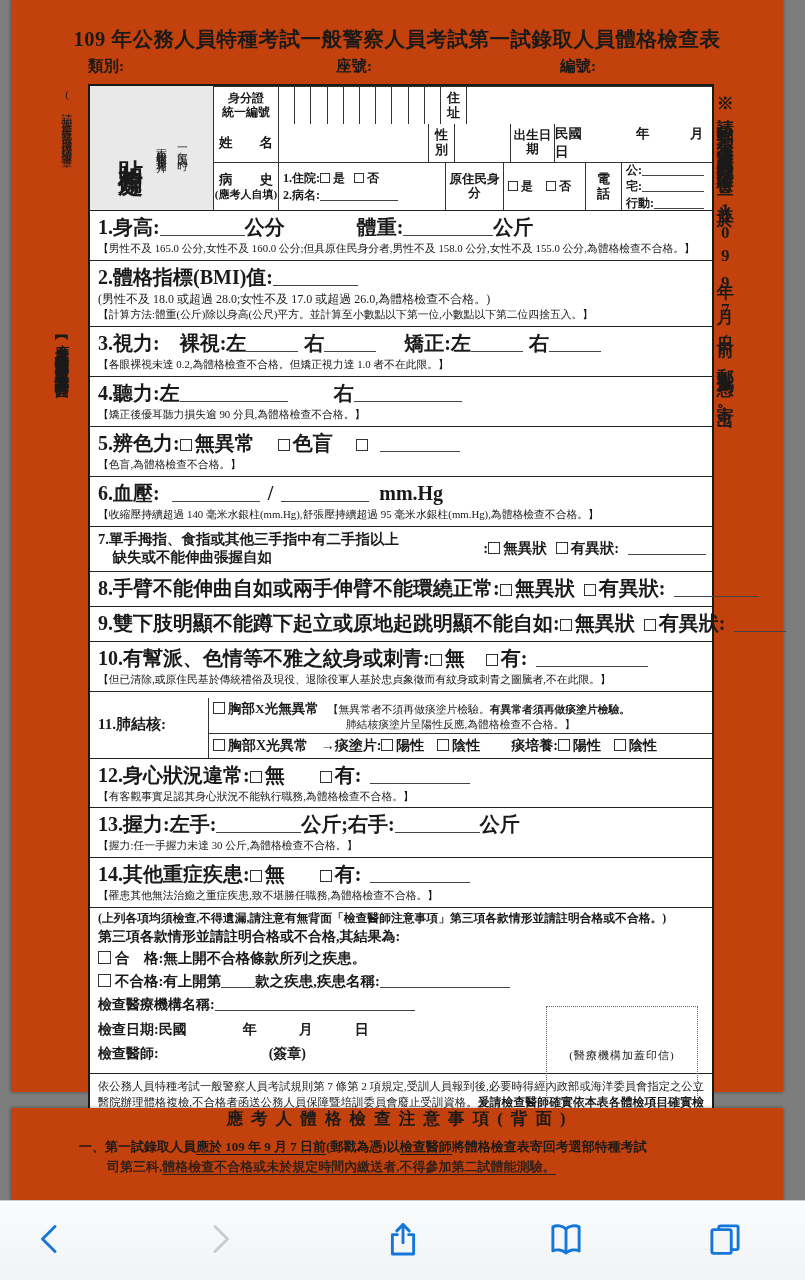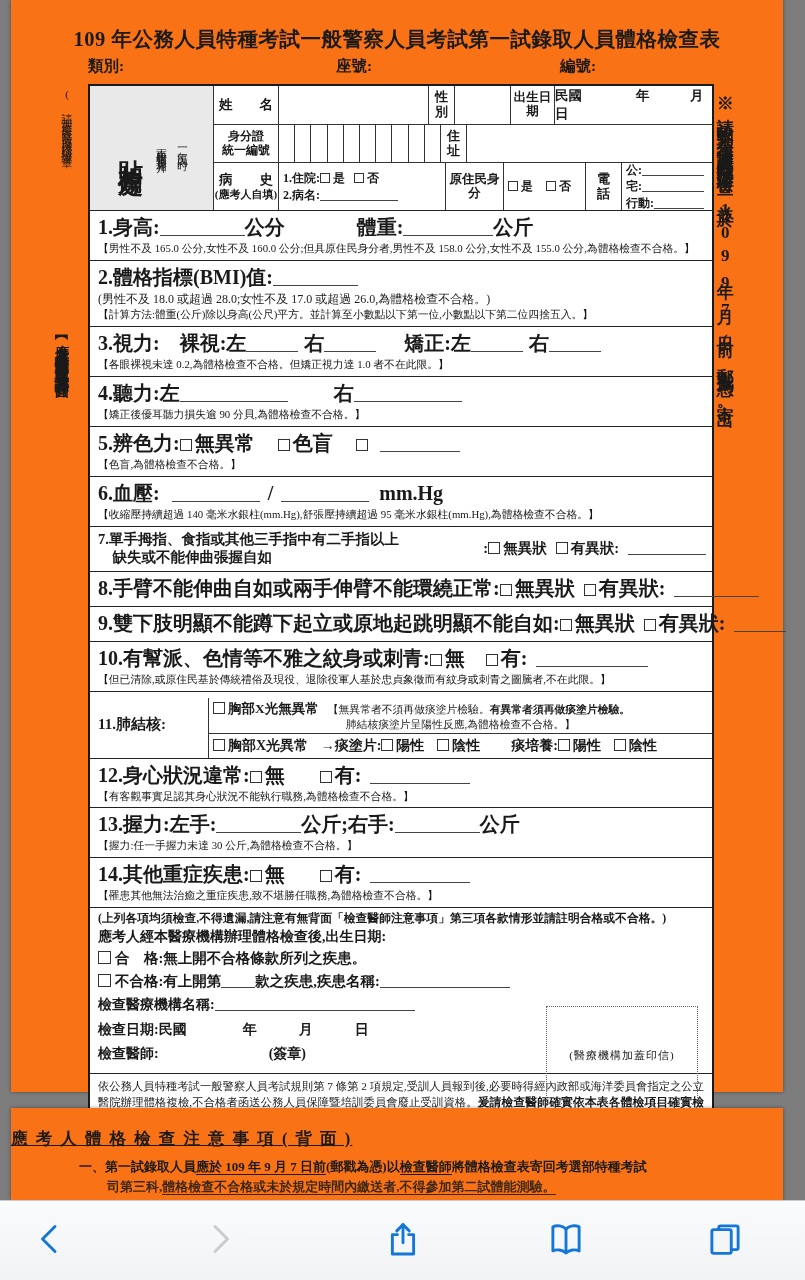--- a/index.html
+++ b/index.html
@@ -5,21 +5,21 @@
   :root{
     --surround:#7d7d7d; --ink:#1a1a1a; --line:#333; --photo:#e9e9e9;
     --accent:#1476d9; --disabled:#c7ccd1; --tbbg:#f4f5f6;
   }
   *{margin:0;padding:0;box-sizing:border-box;}
   html,body{width:805px;height:1280px;}
   body{
     position:relative;background:var(--surround);overflow:hidden;
     font-family:"Liberation Serif","DejaVu Serif",serif;color:var(--ink);
   }
-  .page{position:absolute;left:11px;width:772px;background:#f97316;}
+  .page{position:absolute;left:11px;width:772px;background:#c2410c;}
   .p1{top:0;height:1092px;box-shadow:0 0 4px rgba(0,0,0,.4);}
   .p2{top:1108px;height:92px;overflow:hidden;box-shadow:0 0 4px rgba(0,0,0,.4);}
 
   .doc-title{padding-top:25px;text-align:center;font-size:20.5px;font-weight:bold;letter-spacing:.5px;}
   .meta{position:relative;height:24px;margin-top:3px;font-size:15.5px;font-weight:bold;}
   .meta span{position:absolute;top:0;}
   .m1{left:77px;} .m2{left:325px;} .m3{left:549px;}
 
   
   .vnote{position:absolute;writing-mode:vertical-rl;text-orientation:upright;line-height:1.1;}
@@ -93,21 +93,21 @@
   .rline{font-size:14px;font-weight:600;line-height:1.75;}
   .sig{margin-left:110px;}
   .w34{width:34px;} .w130{width:130px;} .w200{width:200px;}
   .stamp{position:absolute;right:14px;top:98px;width:152px;height:98px;border:1px dotted #666;
     display:flex;align-items:center;justify-content:center;font-size:11px;letter-spacing:1px;}
 
   .footer{border-top:1.6px solid #222;padding:5px 8px 7px;font-size:11.3px;line-height:1.4;text-align:justify;}
   .fb{font-weight:bold;font-size:11.8px;}
 
   
-  .p2title{padding-top:20px;text-align:left;font-size:16.5px;font-weight:bold;letter-spacing:2px;text-decoration:underline;}
+  .p2title{text-align:center;font-size:16.5px;font-weight:bold;letter-spacing:2px;}
   .p2l1{margin:8px 0 0 68px;font-size:13px;font-weight:600;white-space:nowrap;}
   .p2l2{margin:2px 0 0 96px;font-size:13px;font-weight:600;white-space:nowrap;opacity:.85;}
 
   
   .toolbar{position:absolute;left:0;top:1200px;width:805px;height:80px;
     background:linear-gradient(#fafbfc,#f1f3f4);border-top:1px solid #c9ccce;}
   .tbtn{position:absolute;top:18px;width:40px;height:40px;background:none;border:none;cursor:pointer;padding:0;}
   .tbtn svg{width:40px;height:40px;display:block;}
   .b-back{left:30px;} .b-fwd{left:200px;} .b-share{left:383px;} .b-book{left:546px;} .b-tabs{left:705px;}
   .stroke-a{stroke:var(--accent);fill:none;stroke-width:2.3;stroke-linecap:round;stroke-linejoin:round;}
@@ -132,49 +132,49 @@
     <div class="vnote mail">※請於收到本表後儘速至醫院辦理檢查,並於109年9月7日前(郵戳為憑)寄出。</div>
 
     <div class="formwrap">
 
       <div class="hdr">
         <div class="photo">
           <span class="pmain">貼相片處</span>
           <span class="psub">正面脫帽半身相片</span>
           <span class="psub">一年以內一吋</span>
         </div>
+        <div class="hr r2">
+          <div class="hc lab w64 two idl">
+            <span>身分證</span>
+            <span>統一編號</span>
+          </div>
+          <div class="hc w162 boxes">
+              <div class="ib"></div>
+              <div class="ib"></div>
+              <div class="ib"></div>
+              <div class="ib"></div>
+              <div class="ib"></div>
+              <div class="ib"></div>
+              <div class="ib"></div>
+              <div class="ib"></div>
+              <div class="ib"></div>
+              <div class="ib"></div>
+            </div>
+          <div class="hc lab w26 pre">住
+址</div>
+          <div class="hc grow"></div>
+        </div>
         <div class="hr r1">
           <div class="hc lab w64">姓　　名</div>
           <div class="hc w150"></div>
           <div class="hc lab w26 pre">性
 別</div>
           <div class="hc w56"></div>
           <div class="hc lab w44 wrap">出生日期</div>
           <div class="hc grow lab">民國　　　　年　　　月　　　日</div>
-        </div>
-        <div class="hr r2">
-          <div class="hc lab w64 two idl">
-            <span>身分證</span>
-            <span>統一編號</span>
-          </div>
-          <div class="hc w162 boxes">
-              <div class="ib"></div>
-              <div class="ib"></div>
-              <div class="ib"></div>
-              <div class="ib"></div>
-              <div class="ib"></div>
-              <div class="ib"></div>
-              <div class="ib"></div>
-              <div class="ib"></div>
-              <div class="ib"></div>
-              <div class="ib"></div>
-            </div>
-          <div class="hc lab w26 pre">住
-址</div>
-          <div class="hc grow"></div>
         </div>
         <div class="hr r3">
           <div class="hc lab w64 two">
             <span>病　　史</span>
             <span class="small">(應考人自填)</span>
           </div>
           <div class="hc w167 lines">
             <div><span class="t">1.住院:</span><span class="cbw"><span class="box"></span><span class="cl">是</span></span><span class="cbw"><span class="box"></span><span class="cl">否</span></span></div>
             <div><span class="t">2.病名:</span><span class="blank" style="width: 78px;"></span></div>
           </div>
@@ -254,21 +254,21 @@
             <div class="note">【握力:任一手握力未達 30 公斤,為體格檢查不合格。】</div>
           </div>
           <div class="item">
             <div class="main"><span class="t">14.其他重症疾患:</span><span class="cbw"><span class="box"></span><span class="cl">無</span></span><span class="gap" style="width: 26px;"></span><span class="cbw"><span class="box"></span><span class="cl">有:</span></span><span class="blank" style="width: 100px;"></span></div>
             <div class="note">【罹患其他無法治癒之重症疾患,致不堪勝任職務,為體格檢查不合格。】</div>
           </div>
         </div>
 
       <div class="result">
         <div class="rcaution">(上列各項均須檢查,不得遺漏,請注意有無背面「檢查醫師注意事項」第三項各款情形並請註明合格或不合格。)</div>
-        <div class="rintro">應考人經本醫療機構辦理體格檢查後,出生日期:</div>
+        <div class="rintro">第三項各款情形並請註明合格或不合格,其結果為:</div>
         <div class="ropt">
           <span class="box"></span><span>合　格:無上開不合格條款所列之疾患。</span>
         </div>
         <div class="ropt">
           <span class="box"></span><span>不合格:有上開第</span><span class="blank w34"></span><span>款之疾患,疾患名稱:</span><span class="blank w130"></span>
         </div>
         <div class="rline">
           <span>檢查醫療機構名稱:</span><span class="blank w200"></span>
         </div>
         <div class="rline">檢查日期:民國　　　　年　　　月　　　日</div>

